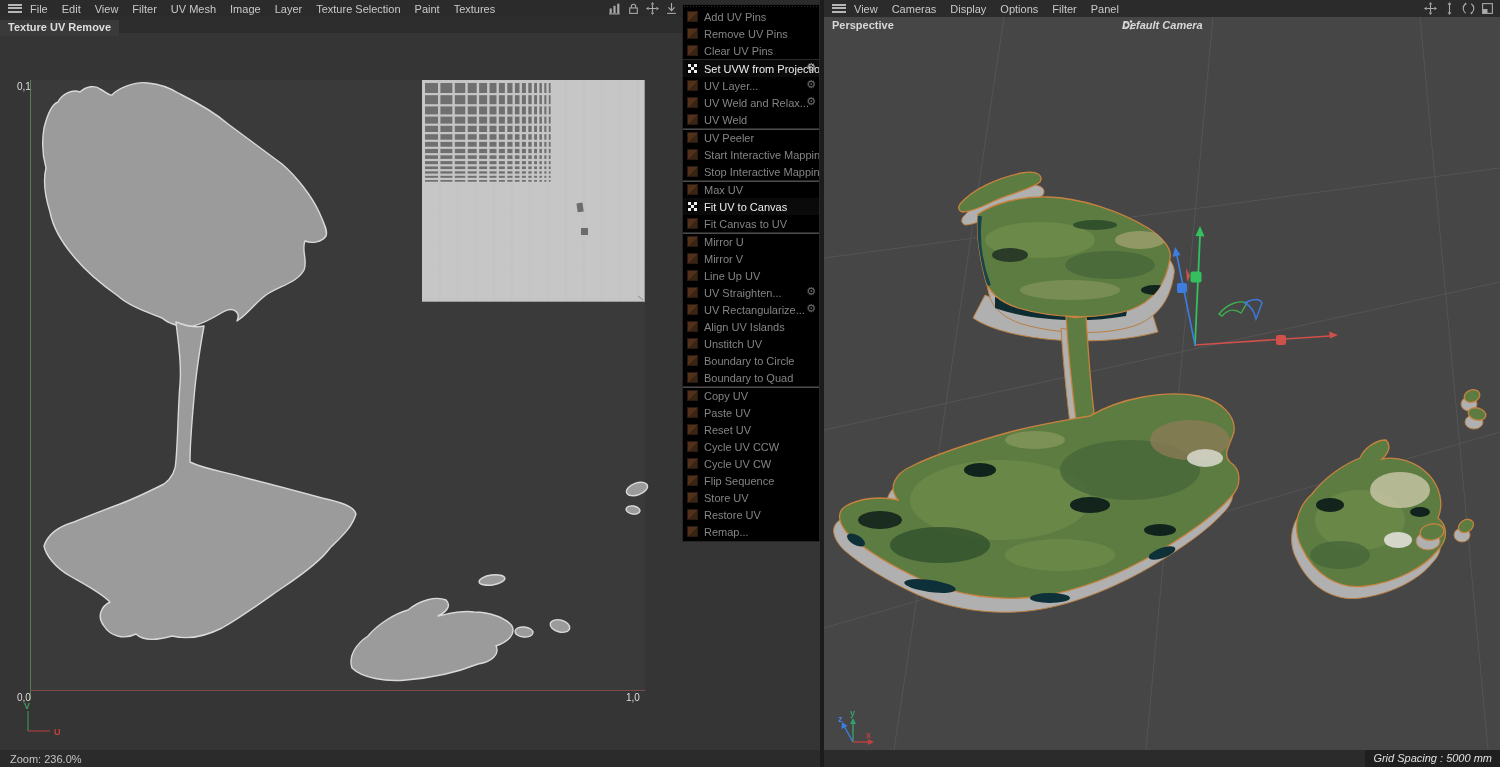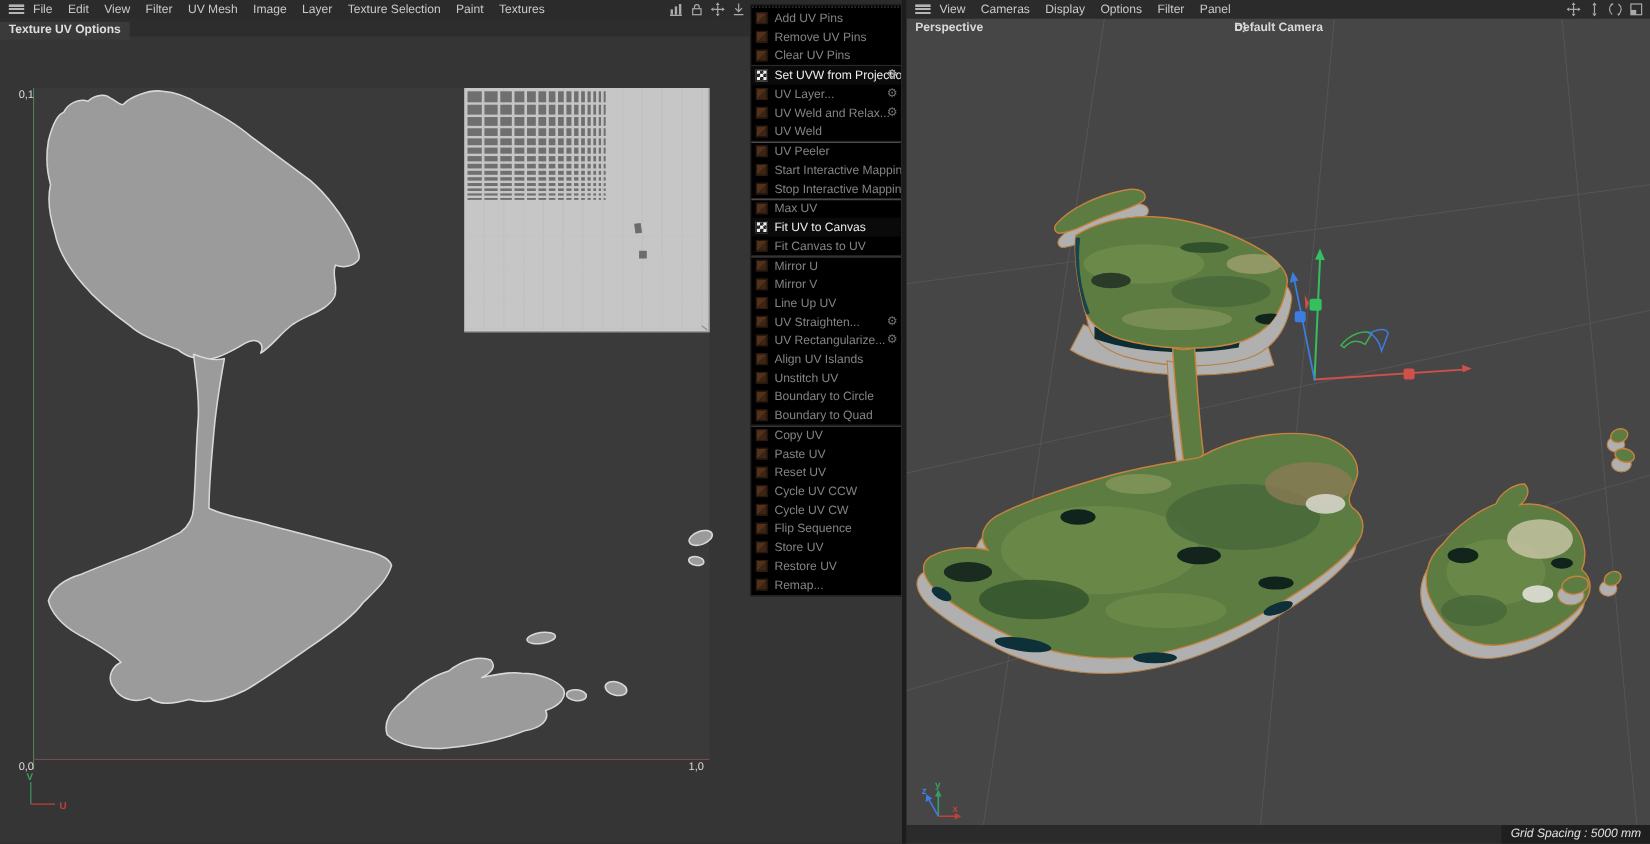--- a/index.html
+++ b/index.html
@@ -55,21 +55,21 @@
 
   
   #pane-divider{position:absolute;left:820px;top:0;width:4px;height:767px;background:#1c1c1c;z-index:15;}
 
   
   #right-pane{position:absolute;left:824px;top:0;width:676px;height:767px;background:#464646;}
   .viewport{position:absolute;top:17px;left:0;width:676px;height:733px;background:#464646;overflow:hidden;}
   .viewport svg{position:absolute;left:0;top:0;}
   .vp-label{position:absolute;left:8px;top:2px;color:#d8d8d8;font-size:11px;font-weight:bold;z-index:4;}
   .cam-wrap{position:absolute;left:298px;top:2px;z-index:4;display:flex;align-items:center;gap:3px;}
-  .cam-label{color:#d8d8d8;font-size:11px;font-weight:bold;}
+  .cam-label{color:#d8d8d8;font-size:11px;font-weight:bold;font-style:italic;}
 
   .island-side{fill:#b0b0b0;stroke:#b97f42;stroke-width:1;}
   .island-top{fill:#5d7c41;stroke:#c8823f;stroke-width:1.3;}
   .gridline{stroke:#545454;stroke-width:1;}
   text.axis{font-family:"Liberation Sans",sans-serif;font-size:9px;font-weight:bold;}
 </style>
 </head>
 <body>
 
 <div id="app">
@@ -105,21 +105,21 @@
           <path d="M6 0l1.6 2.4H4.4zM6 12l1.6-2.4H4.4zM0 6l2.4-1.6v3.2zM12 6l-2.4-1.6v3.2z" fill="#aaa"></path>
         </svg>
         <svg width="13" height="13" viewBox="0 0 12 12">
           <path d="M6 1v6M3.2 5L6 8l2.8-3" stroke="#aaa" fill="none"></path>
           <path d="M2 10.5h8" stroke="#aaa" fill="none"></path>
         </svg>
       </div>
     </div>
 
     <div class="tabbar">
-      <span class="tab">Texture UV Options</span>
+      <span class="tab">Texture UV Remove</span>
     </div>
 
     <div class="uv-canvas">
       <svg width="824" height="717" viewBox="0 33 824 717">
 
         <rect x="30" y="80" width="615" height="610" fill="#3a3a3a"></rect>
 
         <g>
           <rect x="422" y="80" width="223" height="222" fill="#c6c6c6"></rect>
           <g id="preview-pattern">
@@ -388,20 +388,23 @@
       <span class="corner-label" id="lbl-10">1,0</span>
 
       <svg id="uv-axis-gizmo" class="corner-label" width="44" height="42" viewBox="0 0 44 42">
         <path d="M12 30V10" stroke="#3f9e5f" fill="none"></path>
         <path d="M12 30H34" stroke="#c0403c" fill="none"></path>
         <text class="axis" x="8" y="8" fill="#3f9e5f">V</text>
         <text class="axis" x="38" y="34" fill="#c0403c">U</text>
       </svg>
     </div>
 
+    <div class="statusbar">
+      <span class="stat">Zoom: 236.0%</span>
+    </div>
   </section>
 
   <aside id="command-menu">
       <div class="cmd-group">
         <div class="cmd-item">
           <span class="cmd-icon rust"></span>
           <span class="cmd-label">Add UV Pins</span>
         </div>
         <div class="cmd-item">
           <span class="cmd-icon rust"></span>

